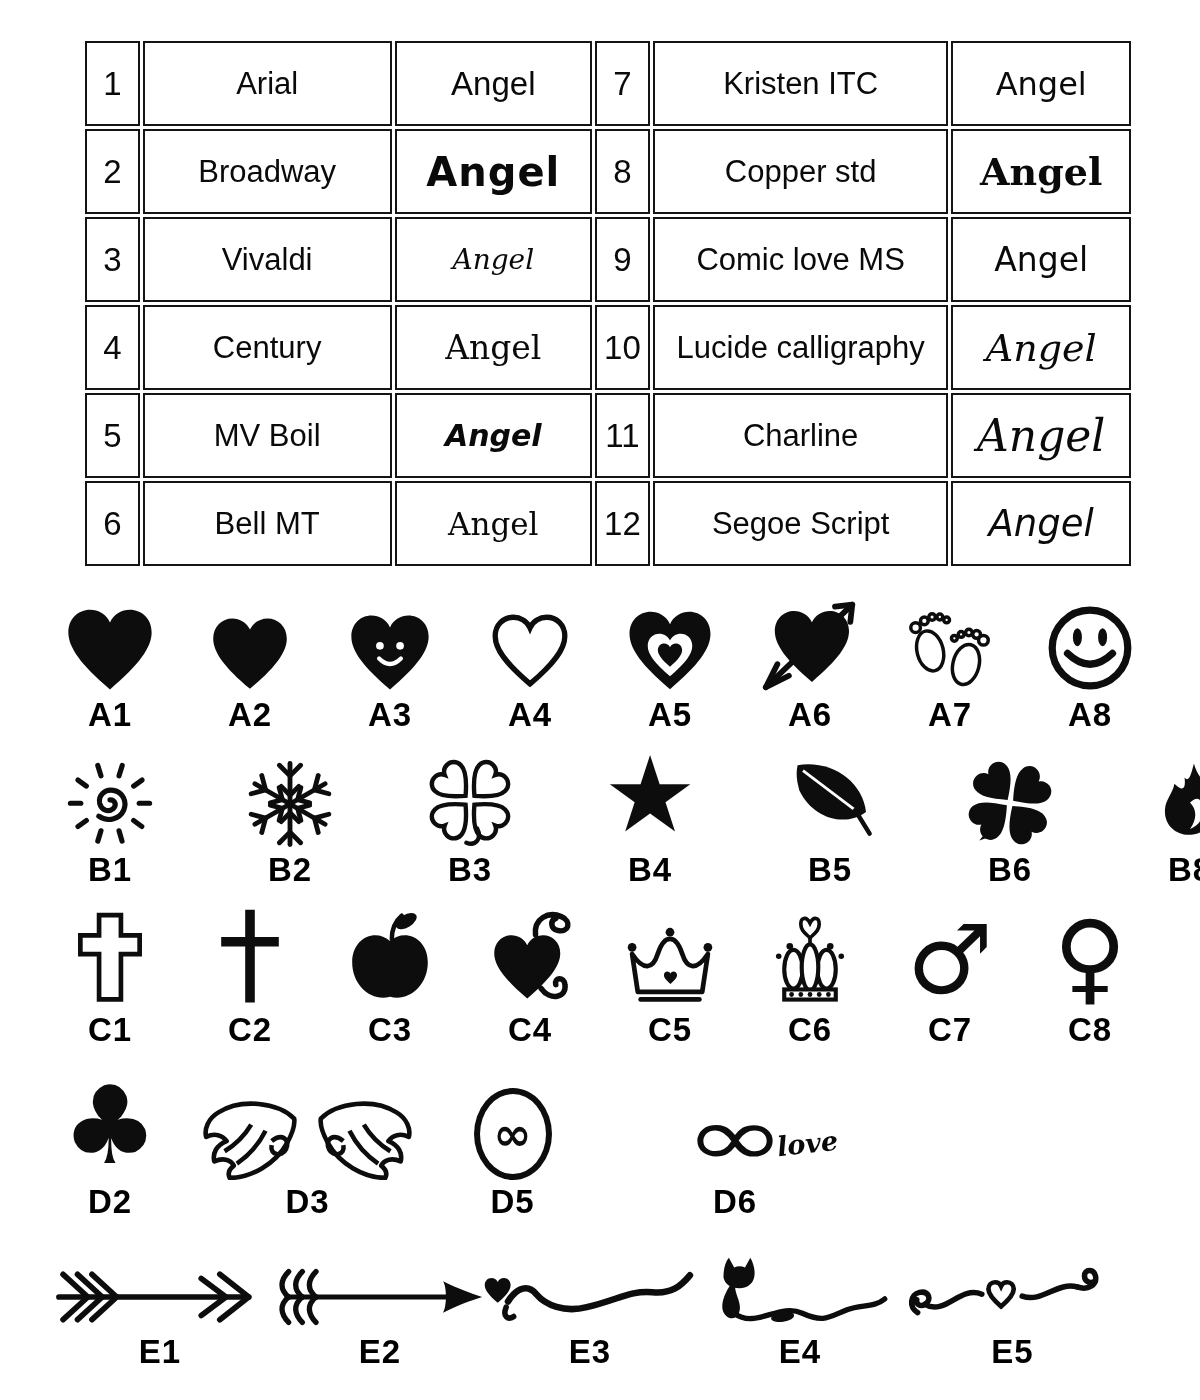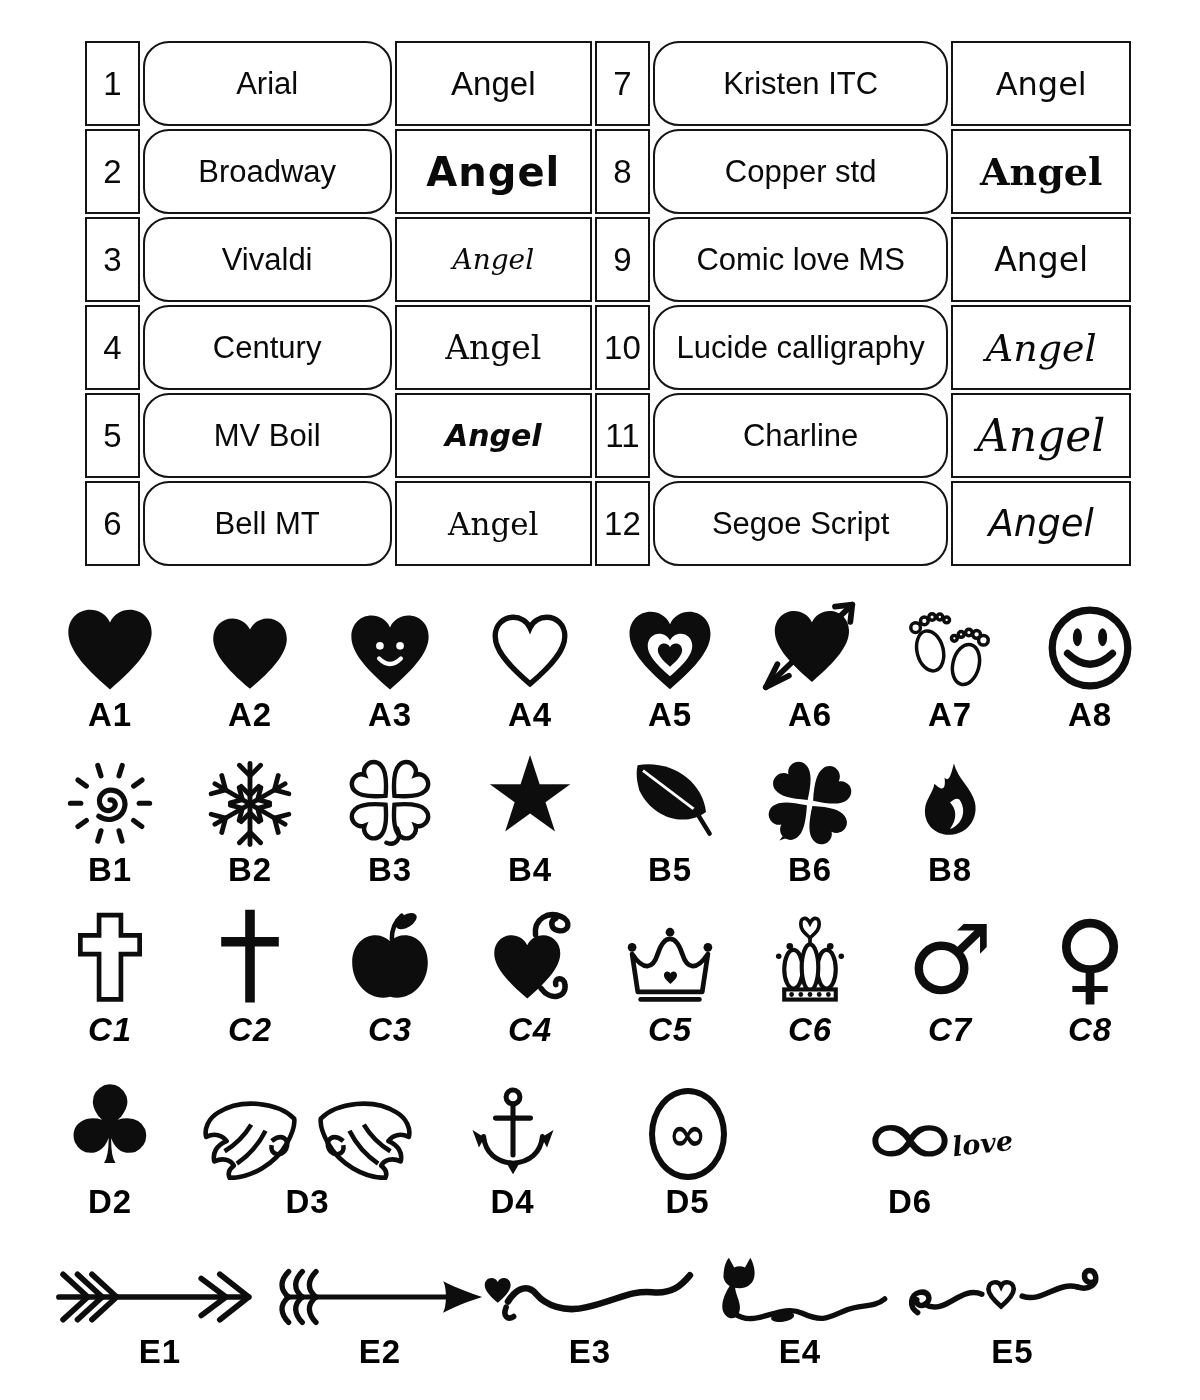--- a/index.html
+++ b/index.html
@@ -4,41 +4,41 @@
 <style>
   html,body{margin:0;padding:0;background:#fff;}
   .page{position:relative;width:1200px;height:1400px;background:#fff;overflow:hidden;
         font-family:"Liberation Sans",sans-serif;color:#0a0a0a;}
   
   table.font-table{position:absolute;left:82px;top:38px;width:1052px;
         border-collapse:separate;border-spacing:3px;background:#fff;}
   table.font-table td{border:2.5px solid #141414;height:81px;text-align:center;
         vertical-align:middle;background:#fff;padding:0 2px;overflow:hidden;white-space:nowrap;}
   td.c-num{font-size:33px;}
-  td.c-name{font-size:31px;border-radius:26px;}
+  td.c-name{font-size:31px;}
   
   .fs-arial   {font-family:"Liberation Sans",sans-serif;font-size:33px;}
   .fs-broadway{font-family:"DejaVu Sans",sans-serif;font-weight:bold;font-size:40px;letter-spacing:1px;}
   .fs-vivaldi {font-family:"DejaVu Serif",serif;font-style:italic;font-size:28px;}
   .fs-century {font-family:"DejaVu Serif",serif;font-size:33px;}
   .fs-mvboli  {font-family:"DejaVu Sans",sans-serif;font-style:italic;font-weight:bold;font-size:30px;}
   .fs-bellmt  {font-family:"DejaVu Serif",serif;font-size:31px;}
   .fs-kristen {font-family:"DejaVu Sans",sans-serif;font-size:32px;}
   .fs-copper  {font-family:"DejaVu Serif",serif;font-weight:bold;font-size:38px;}
   .fs-comic   {font-family:"DejaVu Sans",sans-serif;font-size:33px;}
   .fs-lucide  {font-family:"DejaVu Serif",serif;font-style:italic;font-size:38px;}
   .fs-charline{font-family:"DejaVu Serif",serif;font-style:italic;font-size:44px;}
   .fs-segoe   {font-family:"DejaVu Sans",sans-serif;font-style:italic;font-size:37px;}
   
   .symbols{position:absolute;left:0;top:582px;width:1200px;}
   .sym-row{display:flex;align-items:flex-end;}
   .row-a,.row-b,.row-c{padding-left:40px;}
   .row-a{height:152px;}
-  .row-b{height:155px;}
-  .row-c{height:160px;font-style:italic;}
+  .row-b{height:155px;gap:40px;}
+  .row-c{height:160px;}
   .row-d{height:172px;padding-left:30px;}
   .row-e{height:150px;padding-left:40px;}
   .sym-cell{display:flex;flex-direction:column;align-items:center;justify-content:flex-end;flex:0 0 auto;}
   .row-a .sym-cell,.row-b .sym-cell,.row-c .sym-cell{width:140px;}
   .sym-icon{display:flex;align-items:flex-end;justify-content:center;}
   .sym-icon svg{display:block;}
   .sym-label{font-weight:bold;font-size:33px;letter-spacing:1px;margin-top:3px;color:#000;}
   .glyph{font-family:"DejaVu Sans",sans-serif;line-height:1;color:#0d0d0d;}
   
   .oval-inf{width:66px;height:80px;border:6px solid #0d0d0d;border-radius:50%;
@@ -420,36 +420,20 @@
                 <path d="M92 20 C76 4 40 0 18 14 C8 20 4 30 6 38 C14 34 22 36 26 42 C16 46 12 54 14 62 C22 58 30 60 33 66 C28 70 27 74 29 78 C50 78 74 64 85 44 C90 35 93 27 92 20 Z"></path>
                 <path d="M70 42 C80 34 88 40 84 50 C80 58 68 56 70 46" fill="none"></path>
                 <path d="M36 64 C48 56 58 44 64 32 M24 52 C34 46 44 36 50 26" fill="none"></path>
               </g>
             </svg>
         </div>
         <div class="sym-label">D3</div>
       </div>
       <div class="sym-cell" style="width:175px">
         <div class="sym-icon">
-          <svg width="92" height="98" viewBox="0 0 100 100">
-              <g stroke="#0d0d0d" stroke-width="5.5" fill="none" stroke-linecap="round">
-                <circle cx="50" cy="13" r="7.5"></circle>
-                <path d="M50 21 L50 76"></path>
-                <path d="M31 36 L69 36"></path>
-                <path d="M18 56 C20 74 32 84 50 85 C68 84 80 74 82 56"></path>
-              </g>
-              <path d="M19 57 L6 49 L13 68 Z" fill="#0d0d0d"></path>
-              <path d="M81 57 L94 49 L87 68 Z" fill="#0d0d0d"></path>
-              <path d="M43 85 L50 97 L57 85 Z" fill="#0d0d0d"></path>
-            </svg>
-        </div>
-        <div class="sym-label">D4</div>
-      </div>
-      <div class="sym-cell" style="width:175px">
-        <div class="sym-icon">
           <div class="oval-inf">
               <span class="glyph">∞</span>
             </div>
         </div>
         <div class="sym-label">D5</div>
       </div>
       <div class="sym-cell" style="width:270px">
         <div class="sym-icon inf-love">
           <span class="glyph">∞</span>
           <span class="love-word">love</span>

